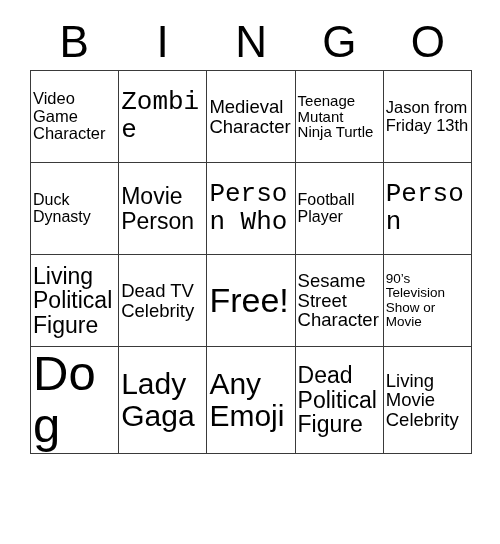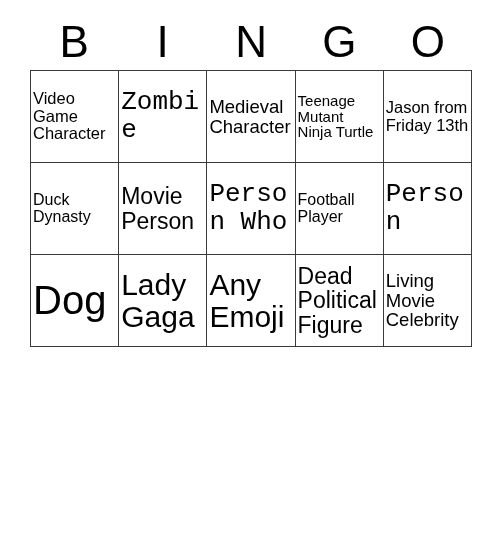--- a/index.html
+++ b/index.html
@@ -52,21 +52,21 @@
   
   .fs-13{font-size:13.5px;}
   .fs-15{font-size:15px;margin-top:32px;}
   .fs-16{font-size:16.5px;}
   .fs-18{font-size:18.5px;}
   .fs-20{font-size:16px;}
   .fs-23{font-size:23px;}
   .fs-26{font-size:26px;font-family:Liberation Mono, monospace;}
   .fs-30{font-size:30px;}
   .fs-34{font-size:34px;}
-  .fs-38{font-size:40px;}
+  .fs-38{font-size:49px;}
 </style>
 </head>
 <body>
 
 <div class="card">
 
   <div class="header-row">
     <div class="header-cell">B</div>
     <div class="header-cell">I</div>
     <div class="header-cell">N</div>
@@ -84,20 +84,27 @@
         <td class="fs-16">Jason from Friday 13th</td>
       </tr>
       <tr>
         <td class="fs-20">Duck Dynasty</td>
         <td class="fs-23">Movie Person</td>
         <td class="fs-26">Person Who</td>
         <td class="fs-20">Football Player</td>
         <td class="fs-26">Person</td>
       </tr>
       <tr>
+        <td class="fs-23">Living Political Figure</td>
+        <td class="fs-18">Dead TV Celebrity</td>
+        <td class="fs-34">Free!</td>
+        <td class="fs-18">Sesame Street Character</td>
+        <td class="fs-13">90’s Television Show or Movie</td>
+      </tr>
+      <tr>
         <td class="fs-38">Dog</td>
         <td class="fs-30">Lady Gaga</td>
         <td class="fs-30">Any Emoji</td>
         <td class="fs-23">Dead Political Figure</td>
         <td class="fs-18">Living Movie Celebrity</td>
       </tr>
     </tbody>
   </table>
 
 </div>

